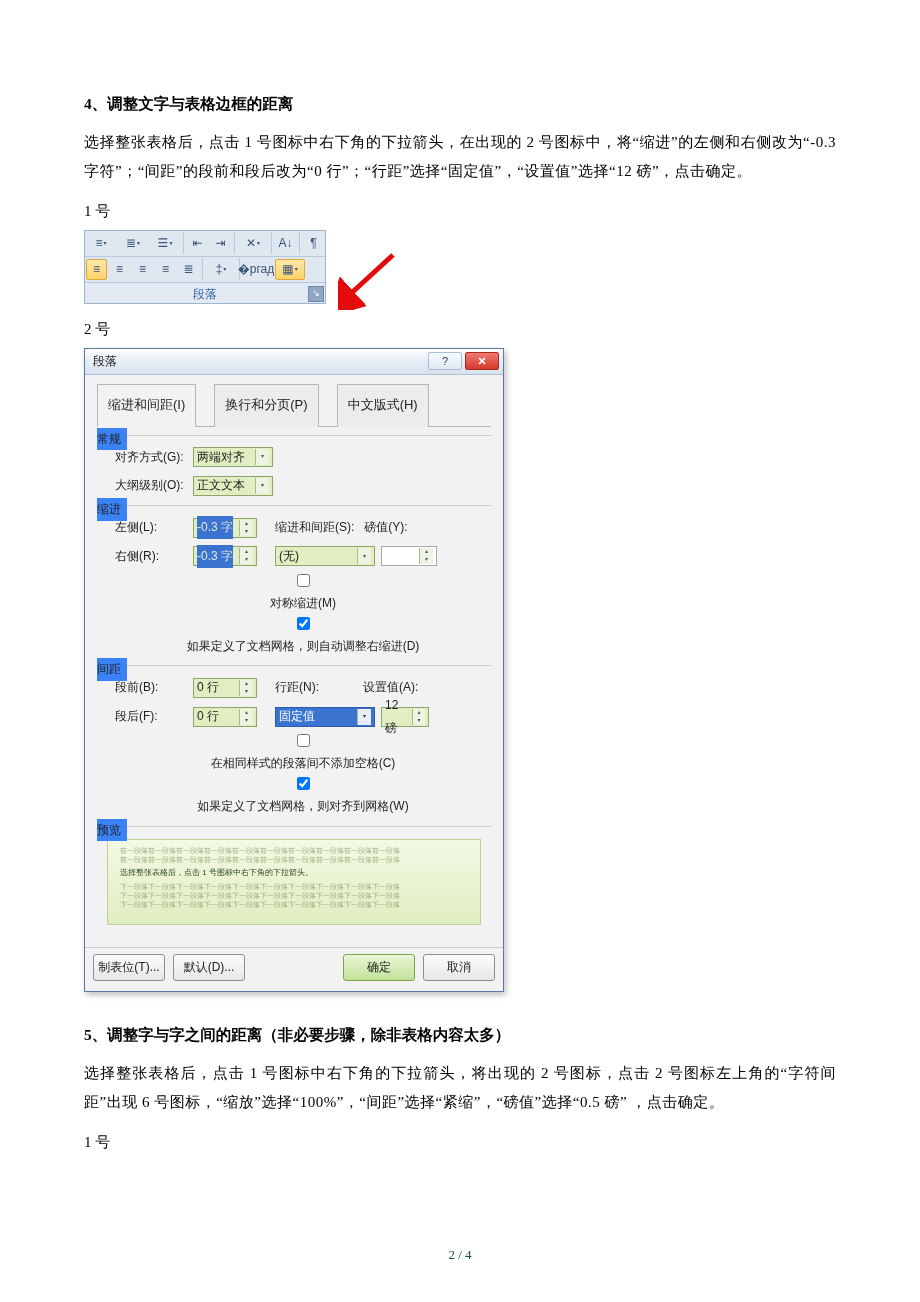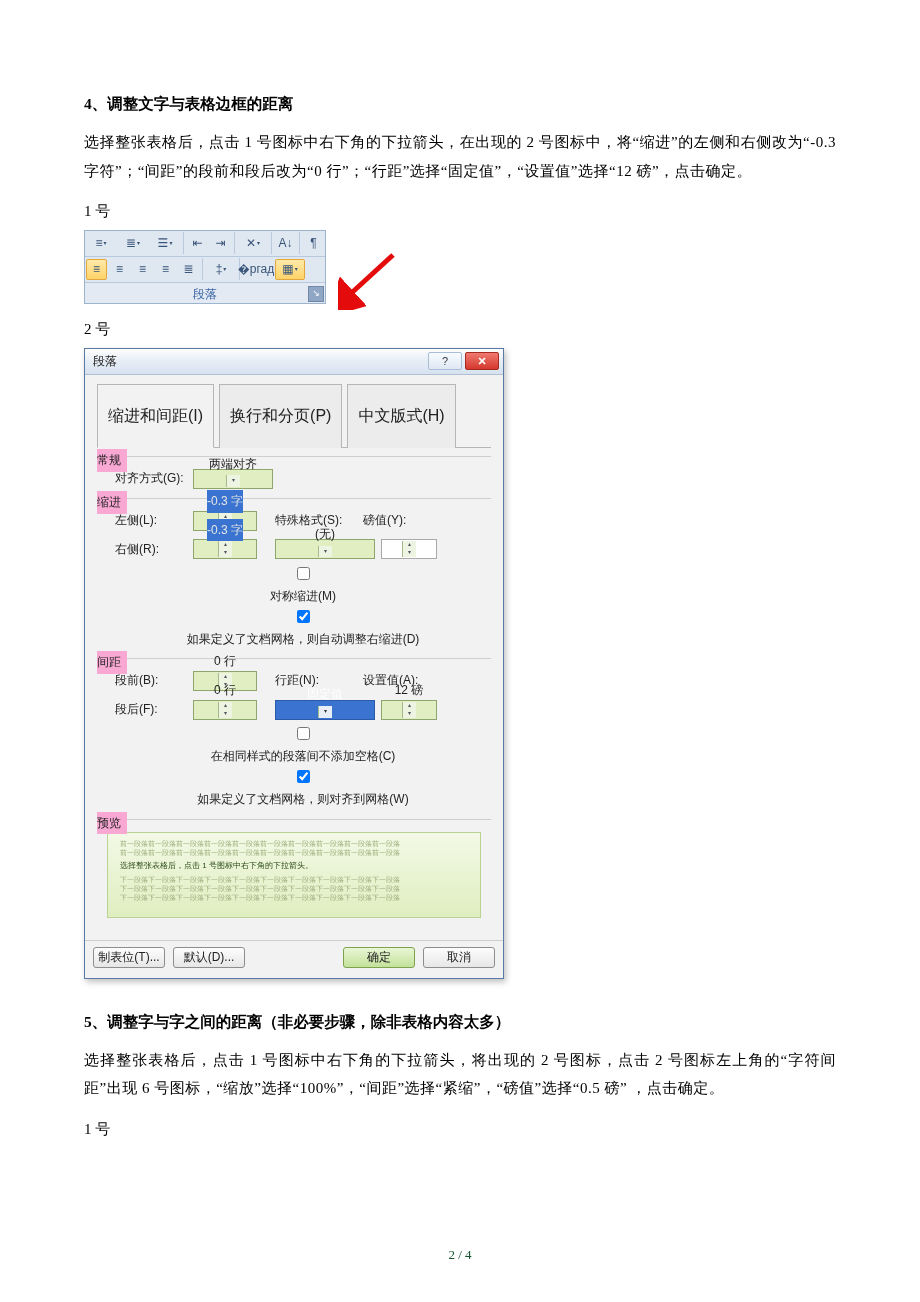--- a/index.html
+++ b/index.html
@@ -113,43 +113,43 @@
     background:linear-gradient(#f7fbff,#dfe8f3);
     border:1px solid #a8bdd6;
   }
   .tbtn.close {
     background:linear-gradient(#f07a6f,#d5382d);
     color:#fff; border-color:#a62a21; font-weight:bold;
   }
   .dialog-body { padding: 8px 12px 12px 12px; }
   .tabs { display:flex; border-bottom:1px solid #b6b6b6; margin-bottom:8px; }
   .tab {
-    padding:16px 10px; font-size:16px;
+    padding:8px 10px; font-size:13px;
     border:1px solid #b6b6b6; border-bottom:none;
-    background:#ececec; margin-right:5px;
+    background:#ececec; margin-right:18px;
     position:relative; top:1px;
   }
   .tab.active { background:#f2f2f2; border-bottom:1px solid #f2f2f2; }
   .fieldset {
     border:1px solid #cfcfcf;
     border-left:none; border-right:none; border-bottom:none;
     margin:8px 0 2px 0; padding-top:6px;
     position:relative;
   }
   .legend {
-    position:absolute; top:-8px; left:0; background:#f9a8d4; padding-right:6px; font-size:12px;
+    position:absolute; top:-8px; left:0; background:#3b82f6; padding-right:6px; font-size:12px;
   }
   .row { display:flex; align-items:center; margin:4px 0 6px 18px; }
   .lbl { display:inline-block; min-width:78px; }
   .sel, .spin {
     height:20px; font-size:12px;
     border:1px solid #8fa56e;
     background:#e0eec2;
     padding:1px 3px;
-    display:inline-flex; align-items:center; justify-content:flex-end;flex-direction:column;
+    display:inline-flex; align-items:center; justify-content:space-between;
   }
   .sel { width:80px; }
   .sel .dd-btn, .spin .sp-btns {
     width:14px; height:16px; background:#eef4e2;
     border-left:1px solid #a6b98a;
     display:flex;flex-direction:column;font-size:6px;color:#556;
     align-items:center; justify-content:center;
   }
   .spin { width:64px; }
   .spin .sp-btns > div { height:8px; line-height:7px; }
@@ -164,21 +164,21 @@
     border:1px solid #bcd293;
     font-size:7px; color:#9fb07e; padding:6px 12px;
     line-height:1.3; overflow:hidden;
   }
   .dlg-buttons {
     display:flex; justify-content:space-between; align-items:center;
     padding:6px 8px 10px 8px; border-top:1px solid #cfcfcf;
   }
   .dlg-left { display:flex; gap:8px; }
   .winbtn {
-    min-width:72px; height:21px;
+    min-width:72px; height:27px;
     background:linear-gradient(#fdfdfd,#e6e6e6);
     border:1px solid #8d8d8d; border-radius:3px;
     font-size:12px; display:flex;align-items:center;justify-content:center;
   }
   .winbtn.primary {
     background:linear-gradient(#e9f6d6,#c3e29a);
     border-color:#7fa24e;
   }
   .page-num {
     position:absolute; bottom:34px; left:0; right:0;
@@ -259,35 +259,42 @@
 
       <div class="fieldset">
         <span class="legend">常规</span>
         <div class="row">
           <span class="lbl">对齐方式(G):</span>
           <span class="sel">
             <span class="val">两端对齐</span>
               <span class="dd-btn">▾</span>
           </span>
         </div>
+        <div class="row">
+          <span class="lbl">大纲级别(O):</span>
+          <span class="sel">
+            <span class="val">正文文本</span>
+              <span class="dd-btn">▾</span>
+          </span>
+        </div>
       </div>
 
       <div class="fieldset">
         <span class="legend">缩进</span>
         <div class="row">
           <span class="lbl">左侧(L):</span>
           <span class="spin hl">
             <span class="val">-0.3 字</span>
               <span class="sp-btns">
                 <div>▴</div>
                 <div>▾</div>
               </span>
           </span>
           <span style="width:18px"></span>
-          <span class="lbl">特殊格式(S):</span>
+          <span class="lbl">缩进和间距(S):</span>
           <span style="width:10px"></span>
           <span class="lbl" style="min-width:56px">磅值(Y):</span>
         </div>
         <div class="row">
           <span class="lbl">右侧(R):</span>
           <span class="spin hl">
             <span class="val">-0.3 字</span>
               <span class="sp-btns">
                 <div>▴</div>
                 <div>▾</div>
@@ -341,21 +348,21 @@
                 <div>▴</div>
                 <div>▾</div>
               </span>
           </span>
           <span style="width:18px"></span>
           <span class="sel wide" style="background:#3a74d0;color:#fff;border-color:#2b5aa8">
             <span class="val">固定值</span>
               <span class="dd-btn" style="background:#e8eef6;color:#333">▾</span>
           </span>
           <span style="width:6px"></span>
-          <span class="spin" style="width:56px">
+          <span class="spin" style="width:48px">
             <span class="val">12 磅</span>
               <span class="sp-btns">
                 <div>▴</div>
                 <div>▾</div>
               </span>
           </span>
         </div>
         <label class="chk">
           <input type="checkbox" style=""> 
             <span>在相同样式的段落间不添加空格(C)</span>

